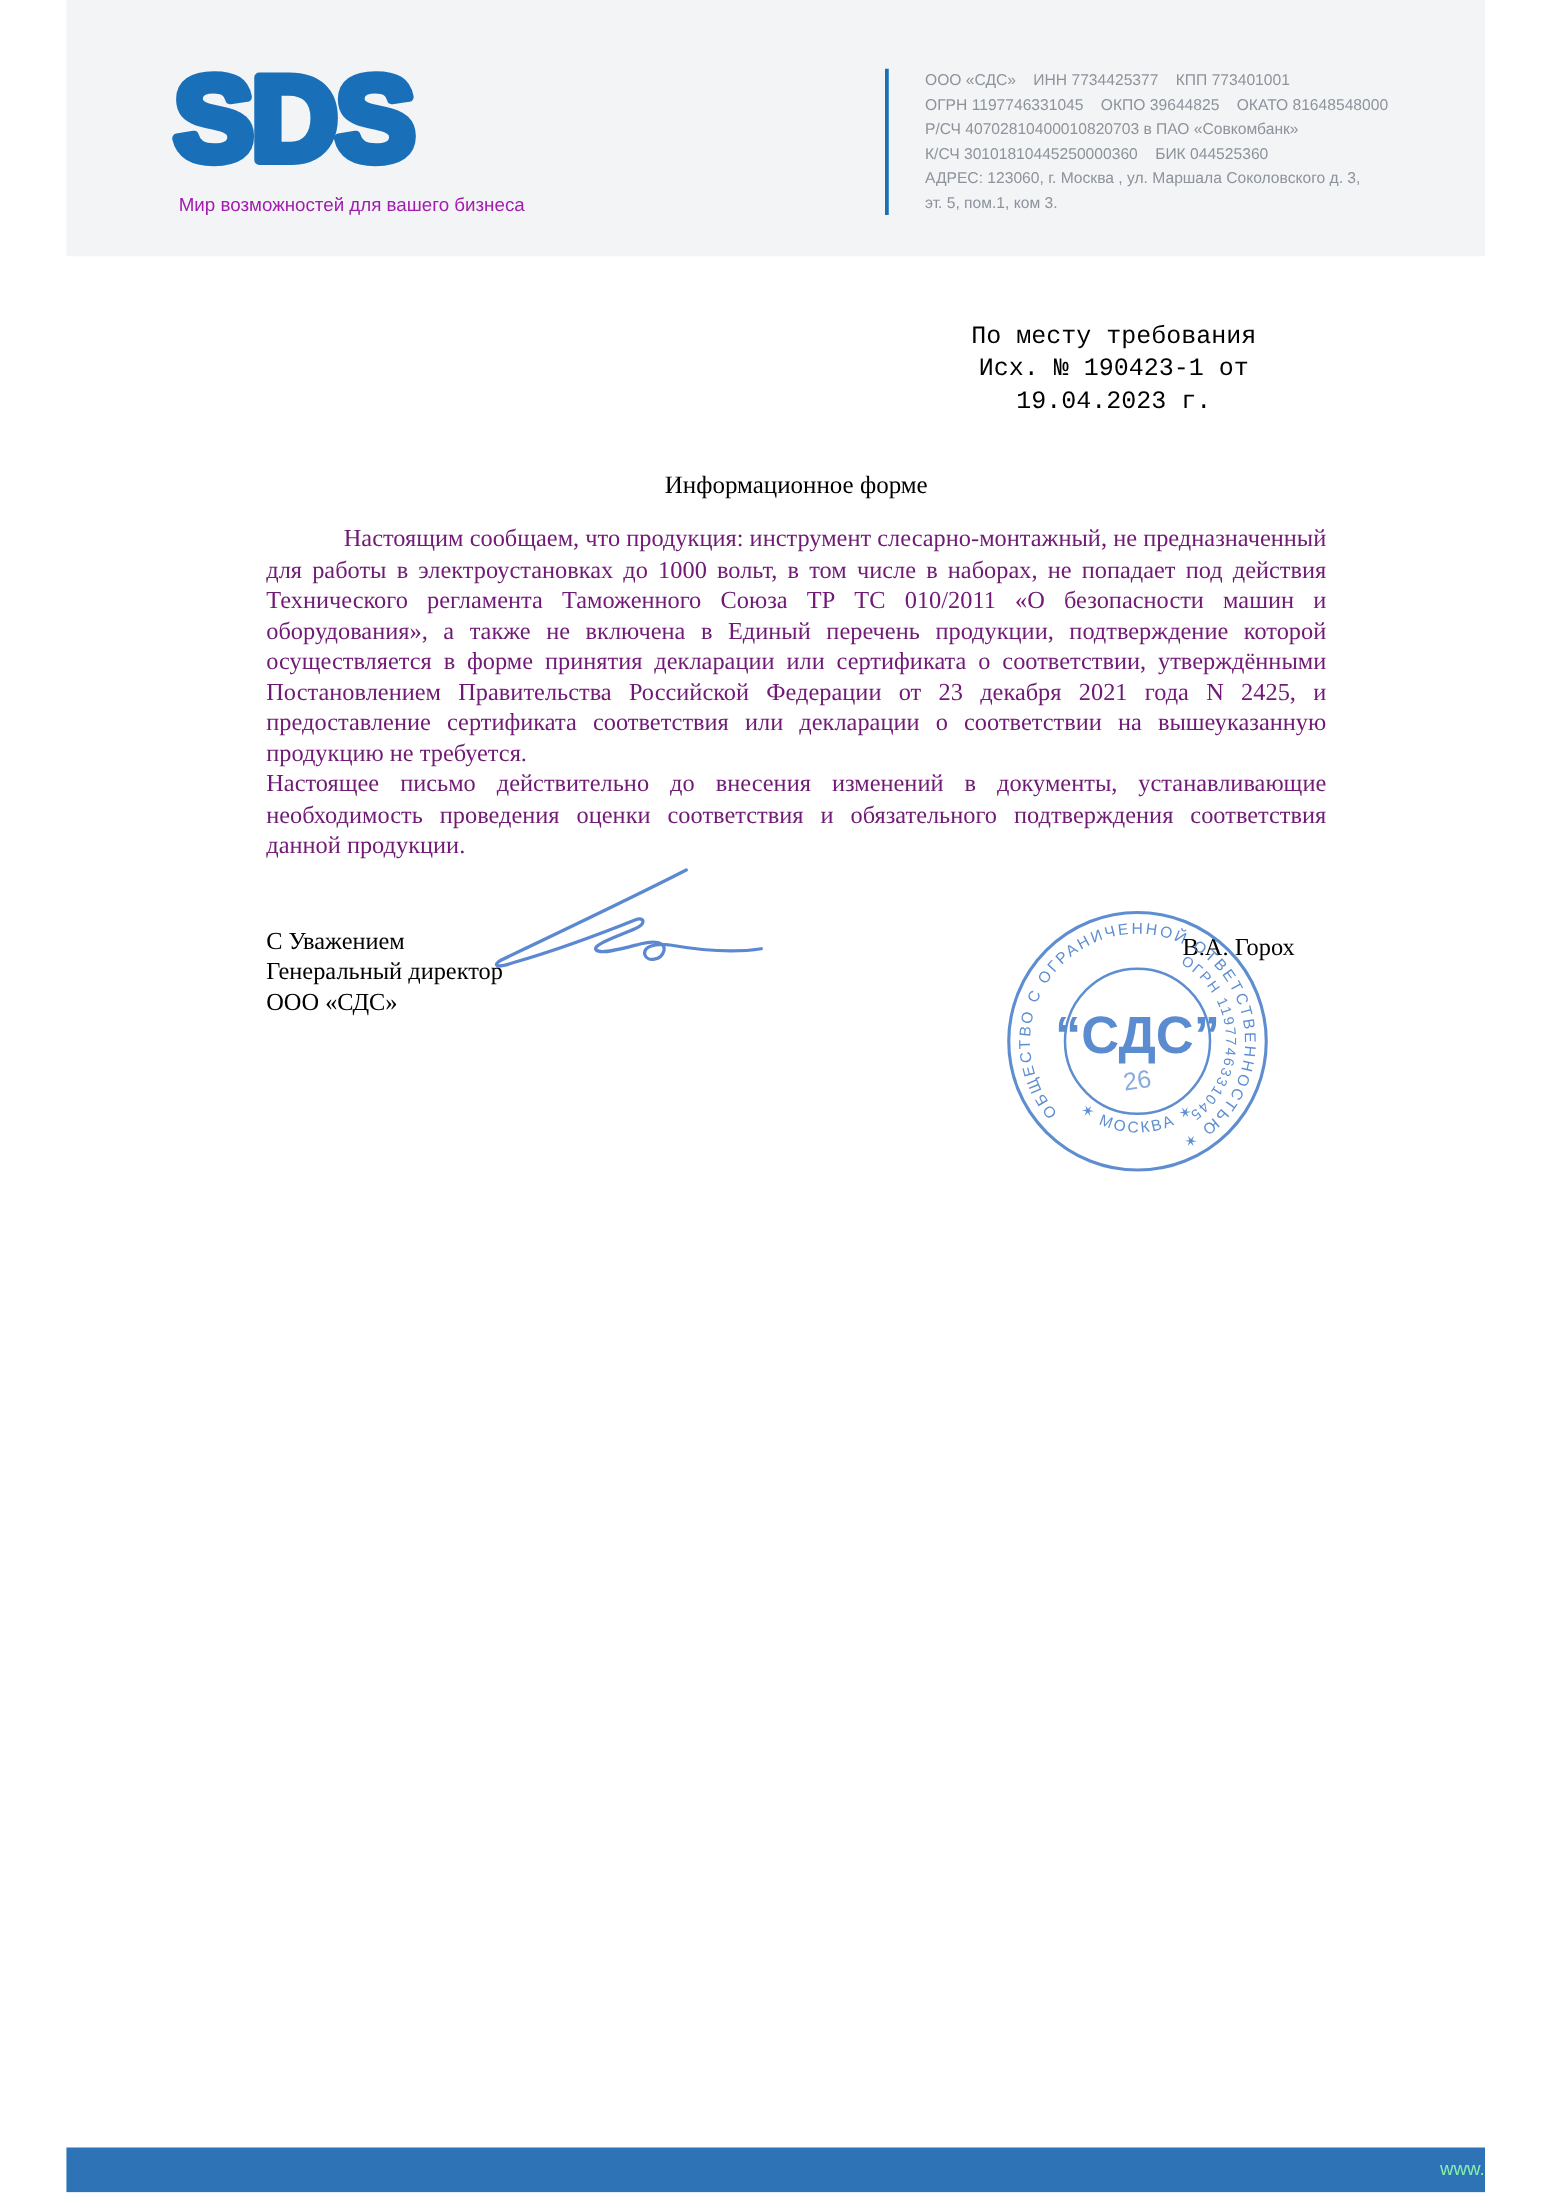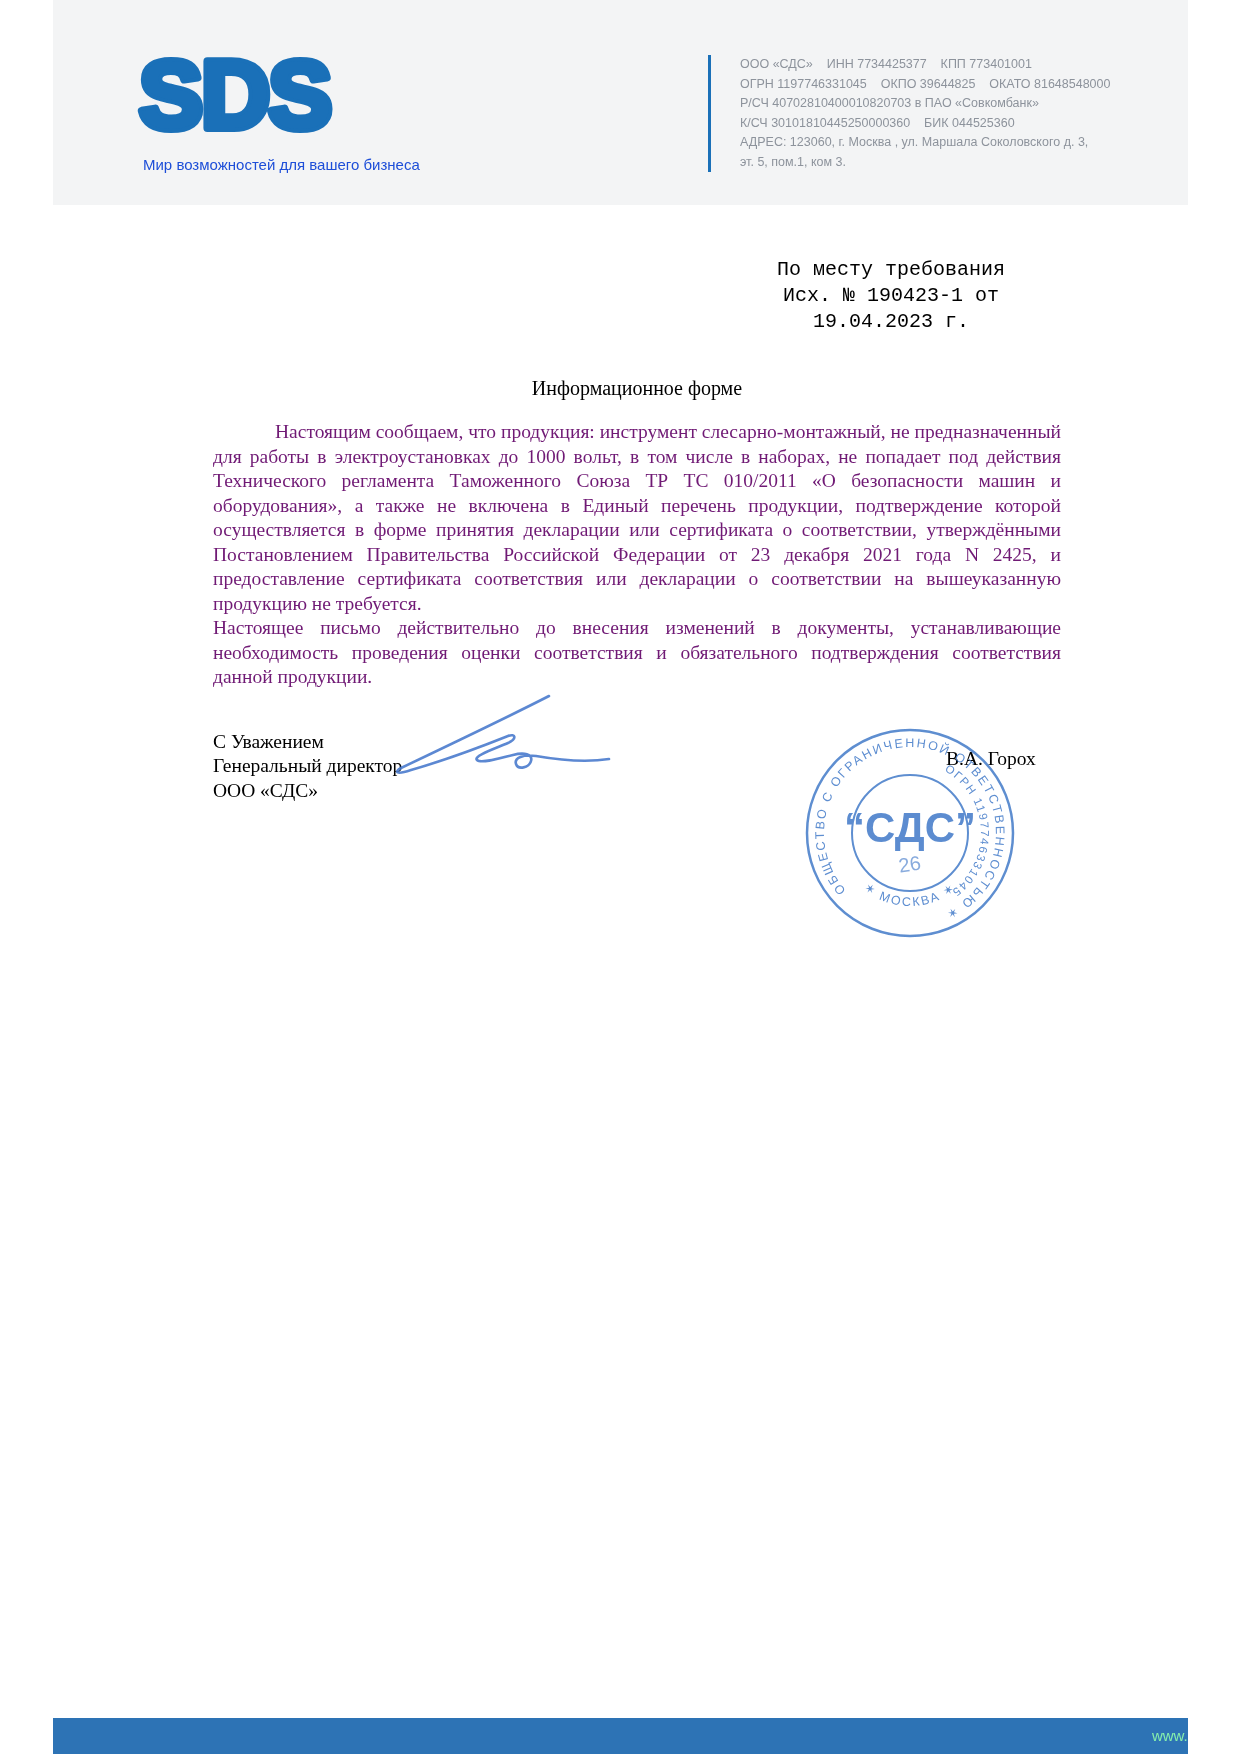--- a/index.html
+++ b/index.html
@@ -10,21 +10,21 @@
   }
 
   
   .header-band {
     position:absolute; top:0; left:0; width:1241px; height:205px;
     background:#f3f4f5;
   }
   .logo-svg { position:absolute; top:38px; left:84px; }
   .tagline {
     position:absolute; top:156px; left:90px;
-    font-family:"Liberation Sans", sans-serif; font-size:15px; color:#1d4ed8;
+    font-family:"Liberation Sans", sans-serif; font-size:15px; color:#a21caf;
   }
   .company-details {
     position:absolute; top:55px; left:655px;
     border-left:3px solid #1a70b8; padding-left:29px;
     font-family:"Liberation Sans", sans-serif; font-size:12.5px;
     color:#8d939c; line-height:19.5px;
   }
   .detail-line { white-space:pre-wrap; }
 
   
@@ -33,21 +33,21 @@
     margin:52px 0 0 auto; width:340px; text-align:center;
     font-size:20px; line-height:26px; color:#000;font-family:Liberation Mono, monospace;
   }
   .letter-title { text-align:center; margin-top:42px; font-size:20px; color:#000; }
   .body-text {
     margin-top:20px; font-size:19.5px; line-height:24.5px;
     text-align:justify; color:#701a75;
   }
   .p1 { text-indent:62px; margin:0; }
   .p2 { margin:0; }
-  .signoff { margin-top:40px; font-size:19.5px; line-height:24.5px; color:#000; }
+  .signoff { margin-top:52px; font-size:19.5px; line-height:24.5px; color:#000; }
 
   .signature-svg { position:absolute; left:328px; top:690px; }
   .signer-name { position:absolute; left:893px; top:748px; font-size:19.5px; color:#000; }
 
   .stamp-svg { position:absolute; left:740px; top:716px; opacity:0.9; }
   .stamp-ring-text { font-family:"Liberation Sans", sans-serif; font-size:12.5px; letter-spacing:2px; fill:#4d82cc; }
   .stamp-ogrn-text { font-family:"Liberation Sans", sans-serif; font-size:11.5px; letter-spacing:1.5px; fill:#4d82cc; }
   .stamp-bottom-text { font-family:"Liberation Sans", sans-serif; font-size:12.5px; letter-spacing:2px; fill:#4d82cc; }
   .stamp-center-text { font-family:"Liberation Sans", sans-serif; font-size:42px; font-weight:bold; fill:#4b80cb; }
   .stamp-number { font-family:"Liberation Sans", sans-serif; font-size:20px; fill:#7da3da; }

